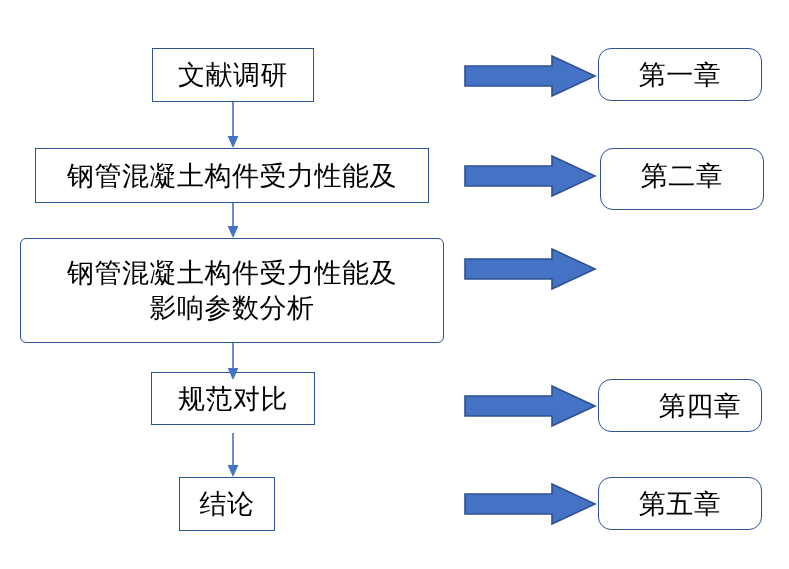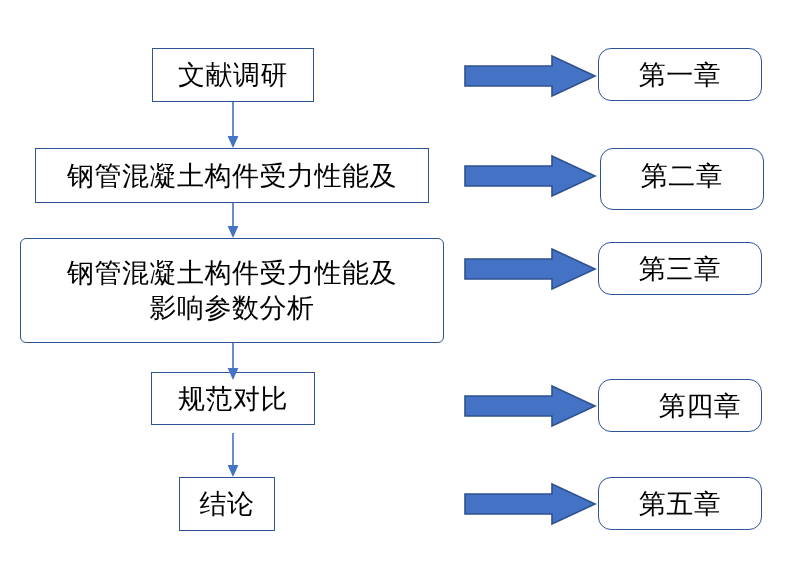--- a/index.html
+++ b/index.html
@@ -127,23 +127,20 @@
   </svg>
 
   <div class="node chapter" style="left:598px; top:48px; width:164px; height:53px;">
     <span>第一章</span>
   </div>
 
   <div class="node chapter" style="left:600px; top:148px; width:164px; height:62px;font-family:Liberation Mono, monospace;">
     <span>第二章</span>
   </div>
 
-  <div class="node chapter" style="left:598px; top:242px; width:164px; height:53px;">
-    <span>第三章</span>
-  </div>
 
   <div class="node chapter" style="left:598px; top:379px; width:164px; height:53px;padding-left:40px;">
     <span>第四章</span>
   </div>
 
   <div class="node chapter" style="left:598px; top:477px; width:164px; height:53px;justify-content:center;">
     <span>第五章</span>
   </div>
 
 </div>

